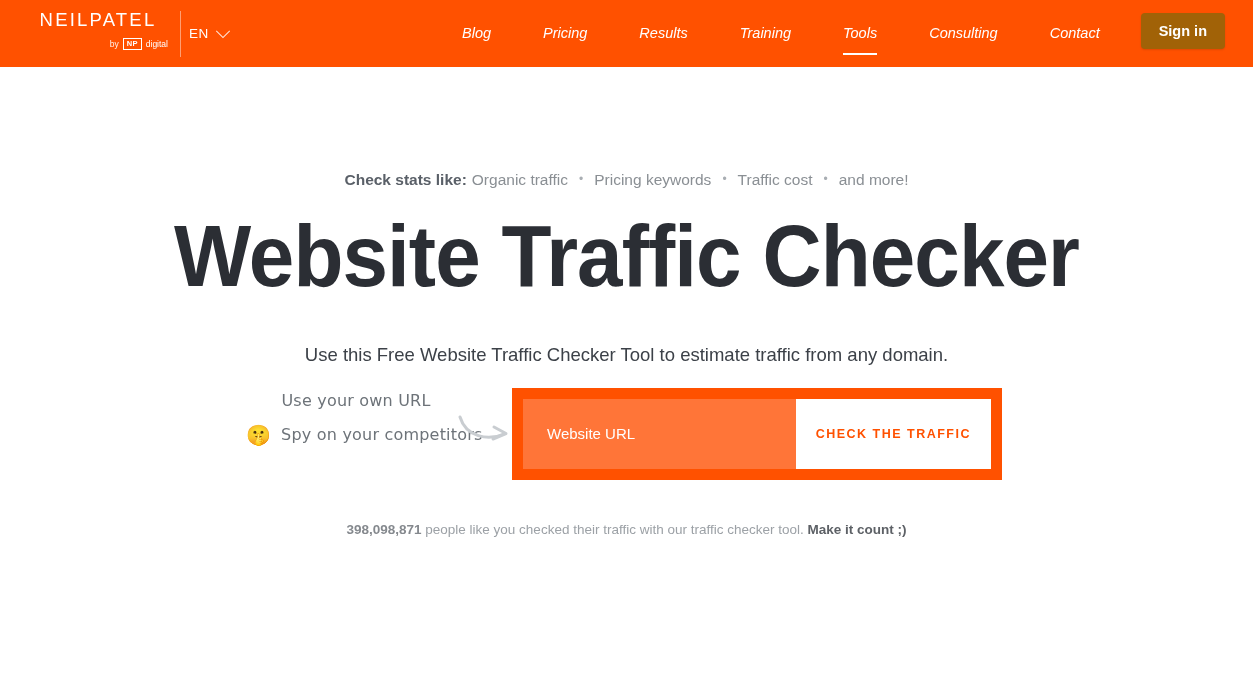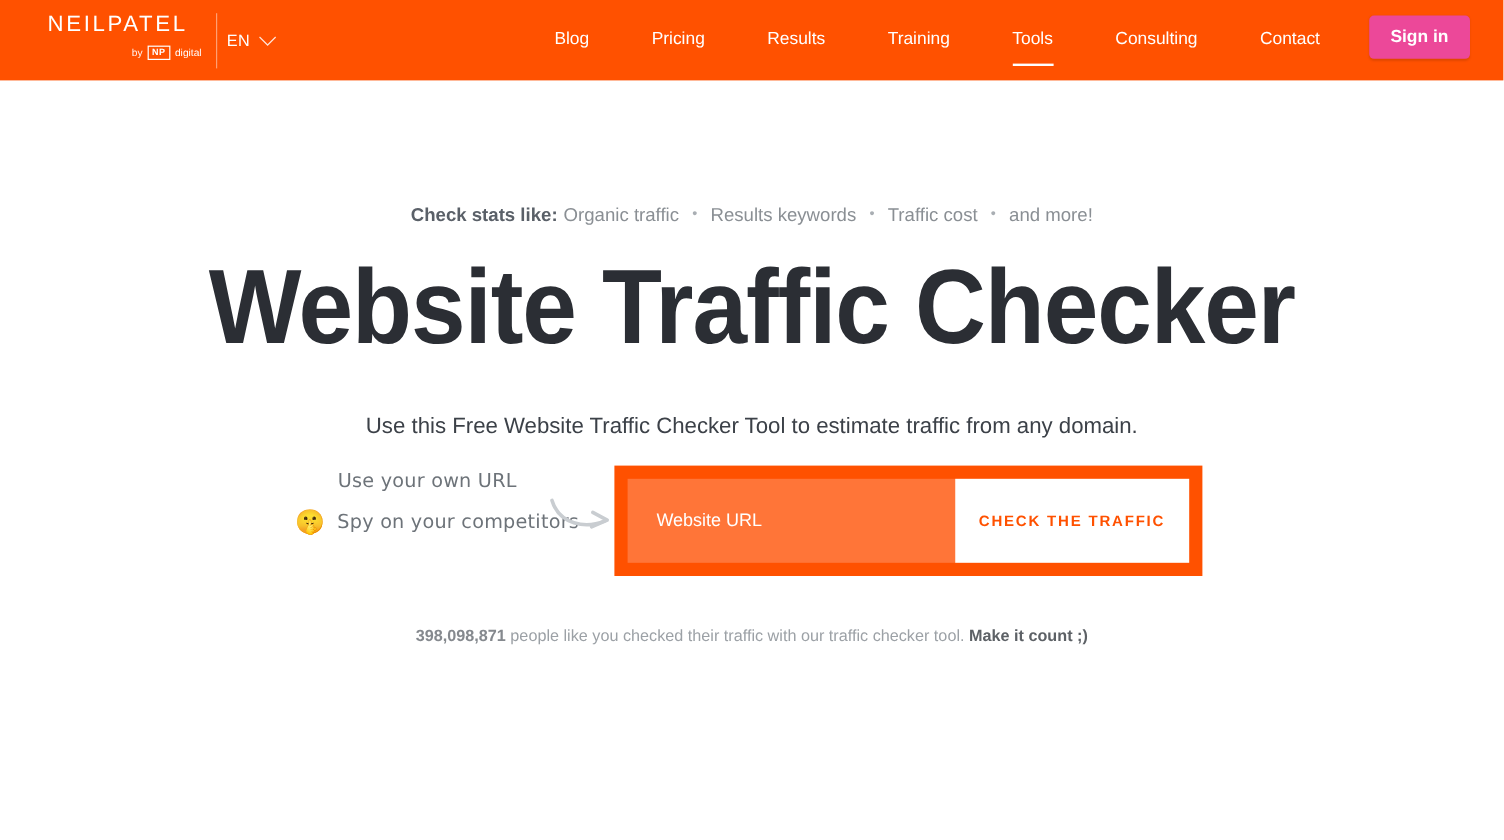--- a/index.html
+++ b/index.html
@@ -96,37 +96,38 @@
     gap: 0px;
   }
   .nav-item {
     color: #ffffff;
     font-size: 14.5px;
     padding: 0 26px;
     line-height: 1;
     cursor: pointer;
     position: relative;
     white-space: nowrap;
+    font-style: italic;
   }
   .nav-item.active::after {
     content: "";
     position: absolute;
     left: 50%;
     transform: translateX(-50%);
     bottom: -14px;
     width: 34px;
     height: 1.5px;
     background: #ffffff;
   }
 
   .signin-btn {
     position: absolute;
     right: 28px;
     top: 13px;
-    background: #ec4899;
+    background: #a16207;
     color: #ffffff;
     font-size: 14.5px;
     font-weight: 700;
     border: none;
     border-radius: 4px;
     padding: 10px 18px;
     cursor: pointer;
     font-family: "Liberation Sans", sans-serif;
     box-shadow: 0 1px 2px rgba(0,0,0,.12);
   }
@@ -293,21 +294,21 @@
     <span class="nav-item">Consulting</span>
     <span class="nav-item">Contact</span>
   </nav>
 
   <button class="signin-btn">Sign in</button>
 </header>
 
 <main class="hero">
 
   <div class="stats-line">
-    <span class="stats-label">Check stats like:</span><span class="stats-chip">Organic traffic</span><span class="stats-dot">•</span><span class="stats-chip">Results keywords</span><span class="stats-dot">•</span><span class="stats-chip">Traffic cost</span><span class="stats-dot">•</span><span class="stats-chip">and more!</span>
+    <span class="stats-label">Check stats like:</span><span class="stats-chip">Organic traffic</span><span class="stats-dot">•</span><span class="stats-chip">Pricing keywords</span><span class="stats-dot">•</span><span class="stats-chip">Traffic cost</span><span class="stats-dot">•</span><span class="stats-chip">and more!</span>
   </div>
 
   <h1 class="hero-title">Website Traffic Checker</h1>
 
   <p class="hero-sub">Use this Free Website Traffic Checker Tool to estimate traffic from any domain.</p>
 
   <div class="form-row">
 
     <div class="annotations">
       <div class="anno-line1">Use your own URL</div>

